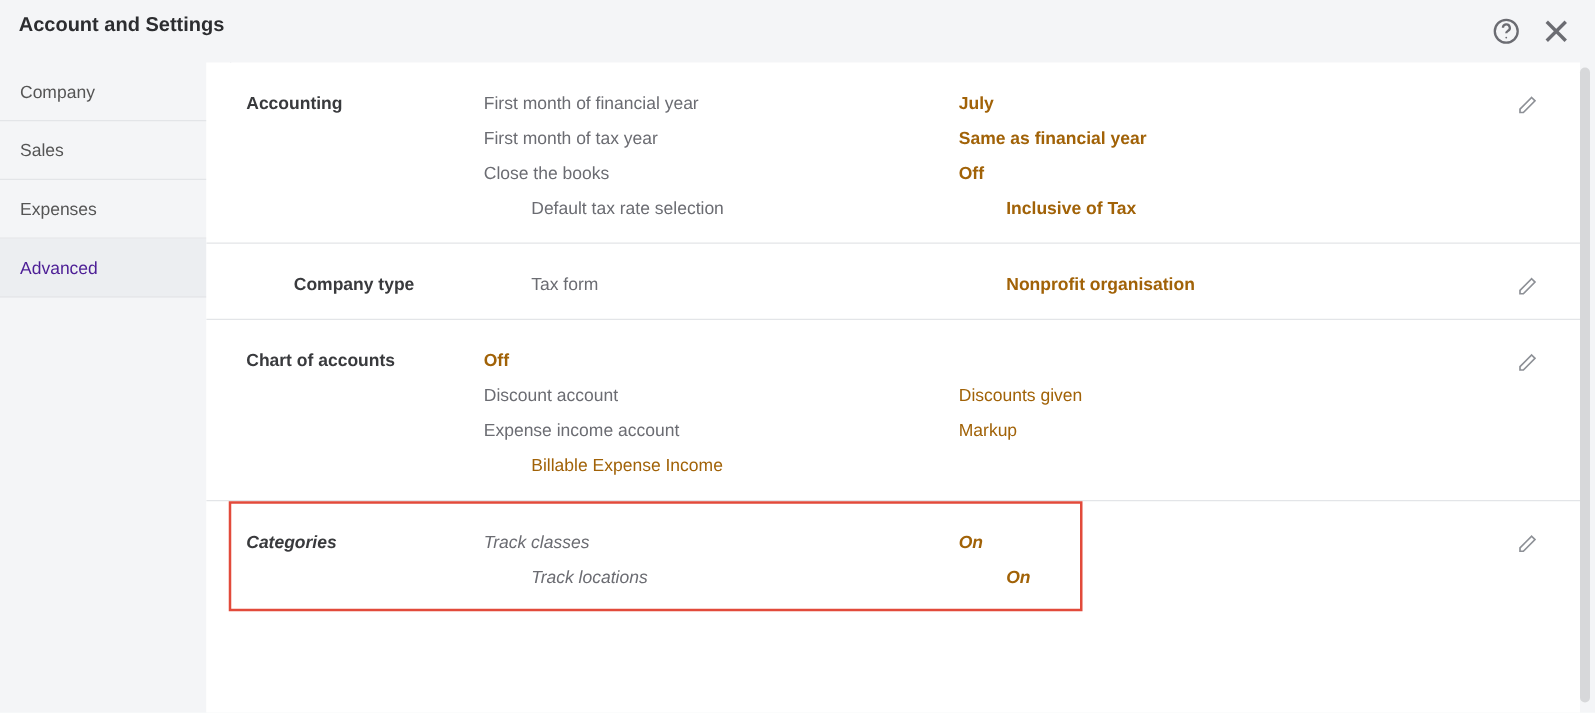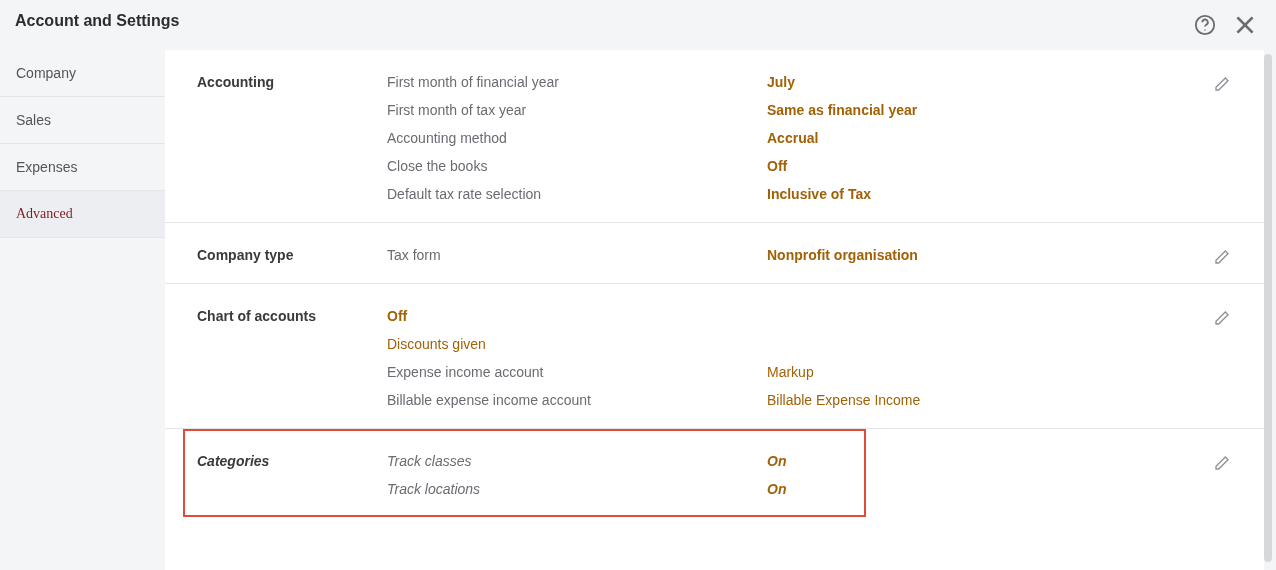--- a/index.html
+++ b/index.html
@@ -41,22 +41,21 @@
   }
   .sidebar-item {
     padding: 15px 0 15px 16px;
     font-size: 14px;
     color: #555;
     border-bottom: 1px solid #e3e5e8;
     cursor: pointer;
   }
   .sidebar-item.active {
     background: #eceef1;
-    color: #7f1d1d;
-    font-family: Liberation Serif, serif;
+    color: #4c1d95;
   }
   .content {
     position: absolute;
     top: 50px;
     left: 165px;
     right: 12px;
     bottom: 0;
     background: #ffffff;
     overflow-y: auto;
   }
@@ -83,21 +82,21 @@
     padding-right: 14px;
     font-style: italic;
   }
   .highlighted .section-title { margin-left: 0; }
   .row {
     display: flex;
     align-items: baseline;
     margin-bottom: 12px;
     font-size: 14px;
   }
-  .row:last-child { margin-bottom: 0; }
+  .row:last-child { margin-bottom: 0; margin-left: 38px; }
   .section-title {
     font-weight: 700;
     font-size: 14px;
     color: #393a3d;
     width: 190px;
     flex-shrink: 0;
   }
   .label {
     width: 380px;
     flex-shrink: 0;
@@ -156,25 +155,20 @@
       <div class="label">First month of financial year</div>
       <div class="value strong">July</div>
     </div>
     <div class="row">
       <div class="section-title"></div>
       <div class="label">First month of tax year</div>
       <div class="value strong">Same as financial year</div>
     </div>
     <div class="row">
       <div class="section-title"></div>
-      <div class="label">Accounting method</div>
-      <div class="value strong">Accrual</div>
-    </div>
-    <div class="row">
-      <div class="section-title"></div>
       <div class="label">Close the books</div>
       <div class="value strong">Off</div>
     </div>
     <div class="row">
       <div class="section-title"></div>
       <div class="label">Default tax rate selection</div>
       <div class="value strong">Inclusive of Tax</div>
     </div>
   </div>
 
@@ -196,30 +190,30 @@
       <svg width="16" height="16" viewBox="0 0 24 24" fill="none" stroke="currentColor" stroke-width="2">
         <path d="M17 3l4 4L7 21H3v-4L17 3z"></path>
       </svg>
     </span>
     <div class="row">
       <div class="section-title">Chart of accounts</div>
       <div class="value strong">Off</div>
     </div>
     <div class="row">
       <div class="section-title"></div>
+      <div class="label">Discount account</div>
       <div class="value">Discounts given</div>
     </div>
     <div class="row">
       <div class="section-title"></div>
       <div class="label">Expense income account</div>
       <div class="value">Markup</div>
     </div>
     <div class="row">
       <div class="section-title"></div>
-      <div class="label">Billable expense income account</div>
       <div class="value">Billable Expense Income</div>
     </div>
   </div>
 
   <div style="position:relative;">
     <span class="edit-icon" style="top:26px;">
       <svg width="16" height="16" viewBox="0 0 24 24" fill="none" stroke="currentColor" stroke-width="2">
         <path d="M17 3l4 4L7 21H3v-4L17 3z"></path>
       </svg>
     </span>

